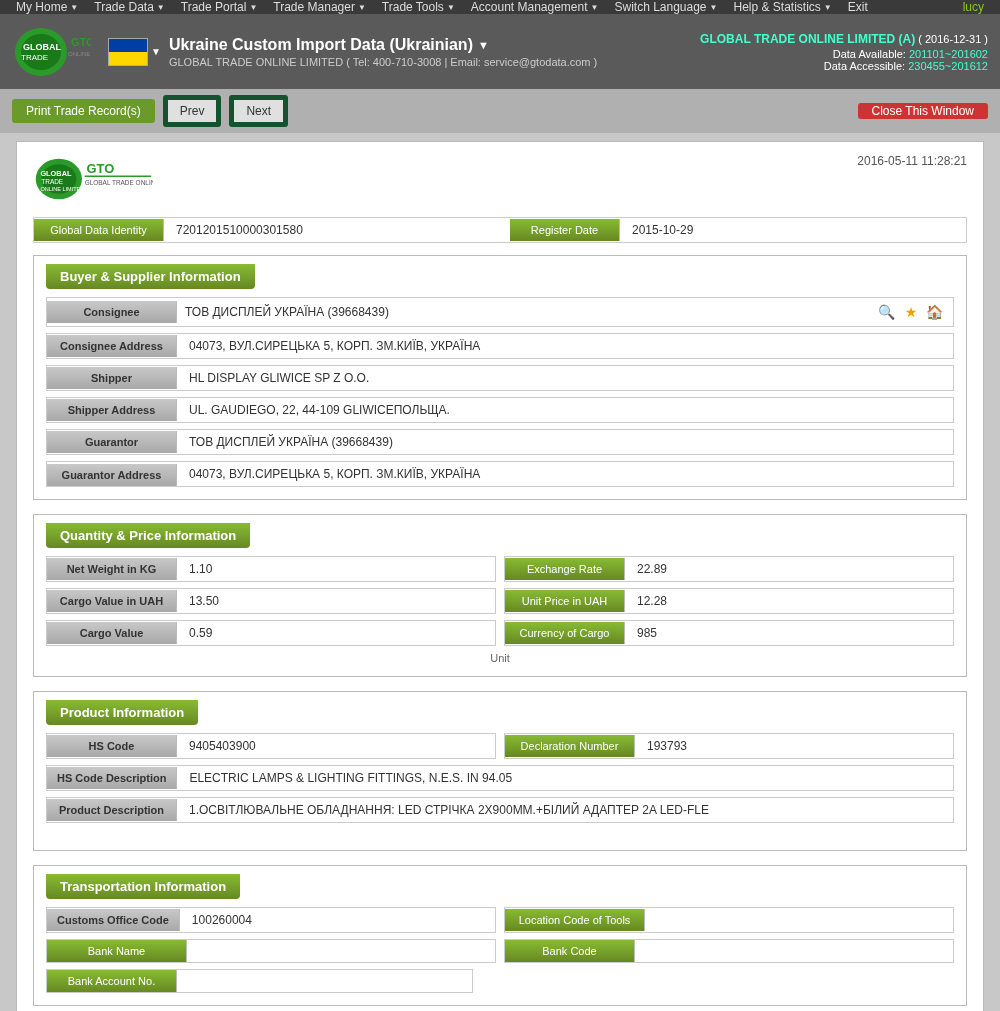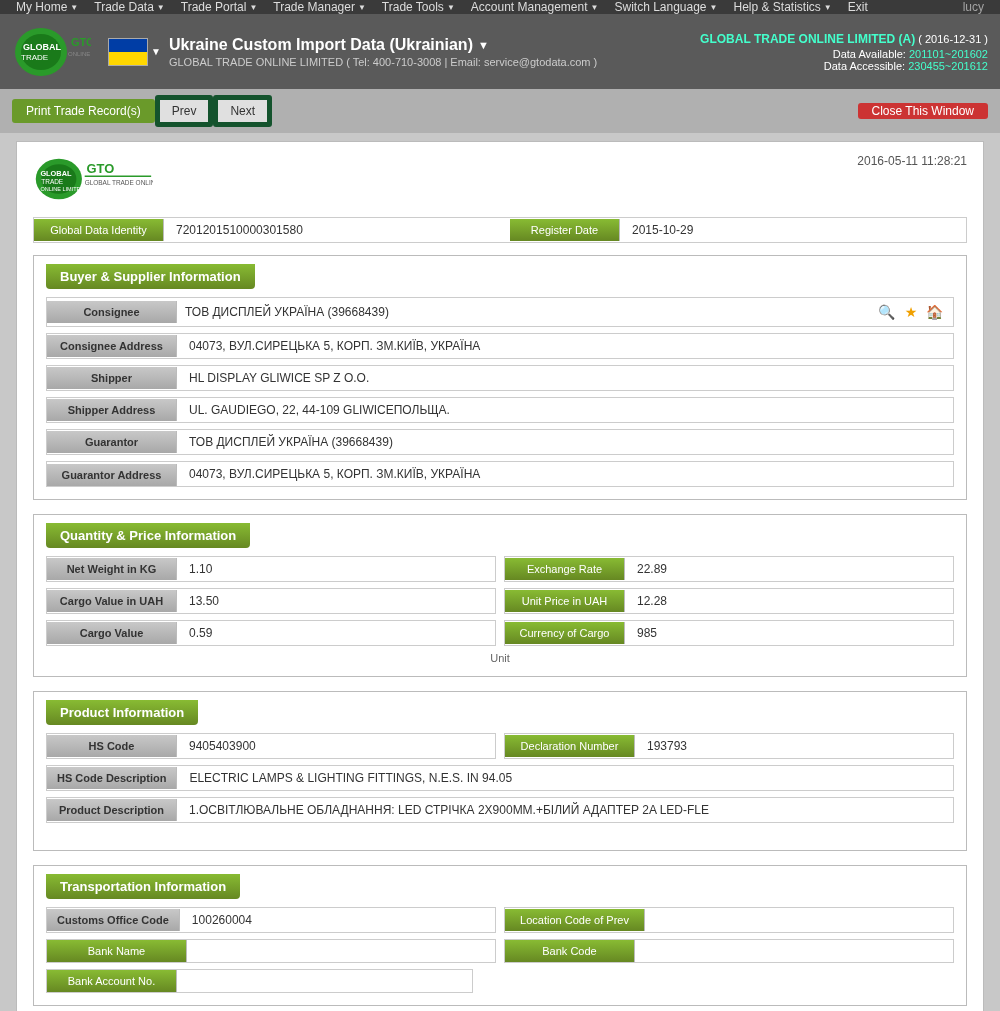--- a/index.html
+++ b/index.html
@@ -18,21 +18,21 @@
     .top-nav-item {
       padding: 0 8px;
       cursor: pointer;
       color: #ddd;
       display: flex;
       align-items: center;
       height: 100%;
     }
     .top-nav-item .arrow { font-size: 8px; margin-left: 3px; }
     .top-nav-spacer { flex: 1; }
-    .top-nav-user { color: #a3a3a3; padding: 0 8px; }
+    .top-nav-user { color: #84cc16; padding: 0 8px; }
 
     
     .header-bar {
       background: #5a5a5a;
       display: flex;
       align-items: center;
       padding: 6px 12px;
       height: 75px;
     }
     .logo-area {
@@ -75,21 +75,21 @@
     .company-name { color: #4fc; font-weight: bold; font-size: 12px; }
     .data-avail { margin-top: 2px; }
     .data-link { color: #4fc; text-decoration: none; }
 
     
     .toolbar {
       background: #b0b0b0;
       padding: 6px 12px;
       display: flex;
       align-items: center;
-      gap: 0;
+      gap: 8px;
     }
     .btn-print {
       background: #6a9a2a;
       color: #fff;
       border: none;
       padding: 5px 14px;
       font-size: 12px;
       cursor: pointer;
       border-radius: 3px;
     }
@@ -492,21 +492,21 @@
 
     <div class="section-box">
       <div class="section-header">Transportation Information</div>
 
       <div class="row-2col">
         <div class="col-field">
           <div class="field-label">Customs Office Code</div>
           <div class="field-value">100260004</div>
         </div>
         <div class="col-field">
-          <div class="field-label-green" style="min-width:140px;">Location Code of Prev</div>
+          <div class="field-label-green" style="min-width:140px;">Location Code of Tools</div>
           <div class="field-value"></div>
         </div>
       </div>
 
       <div class="row-2col">
         <div class="col-field">
           <div class="field-label-green" style="min-width:140px;">Bank Name</div>
           <div class="field-value"></div>
         </div>
         <div class="col-field">

